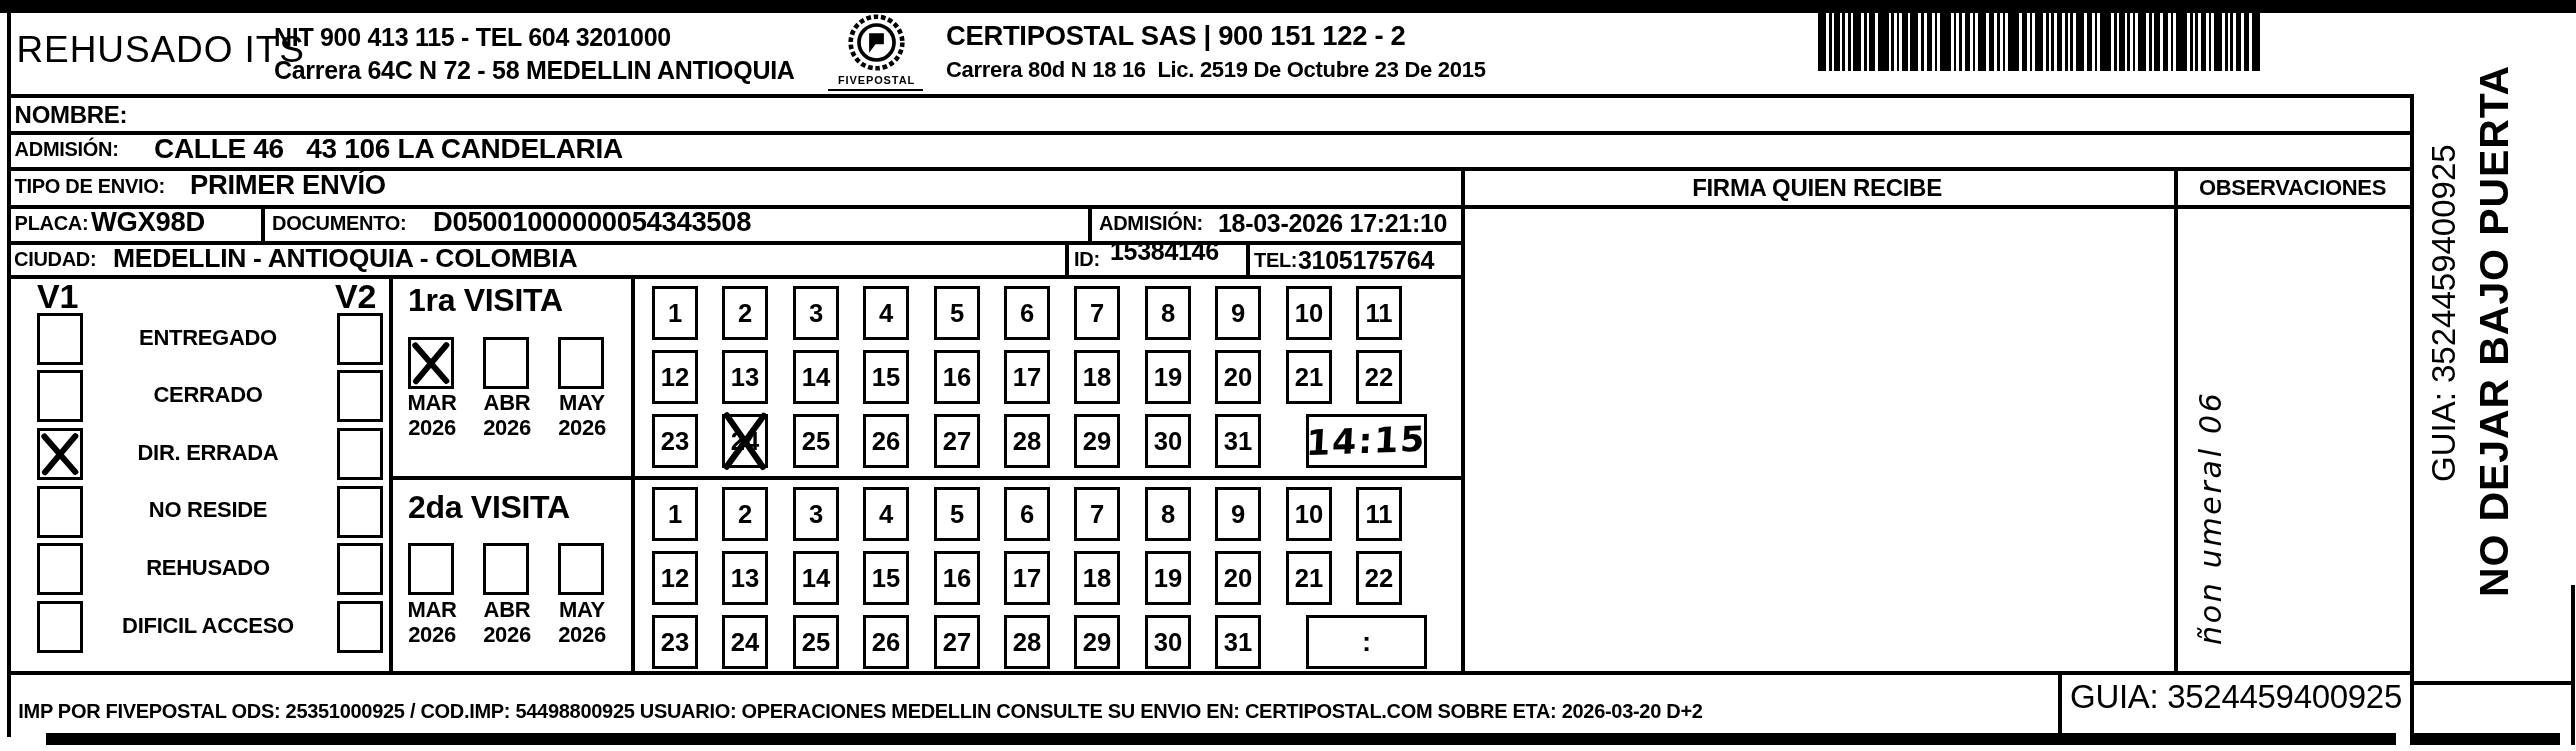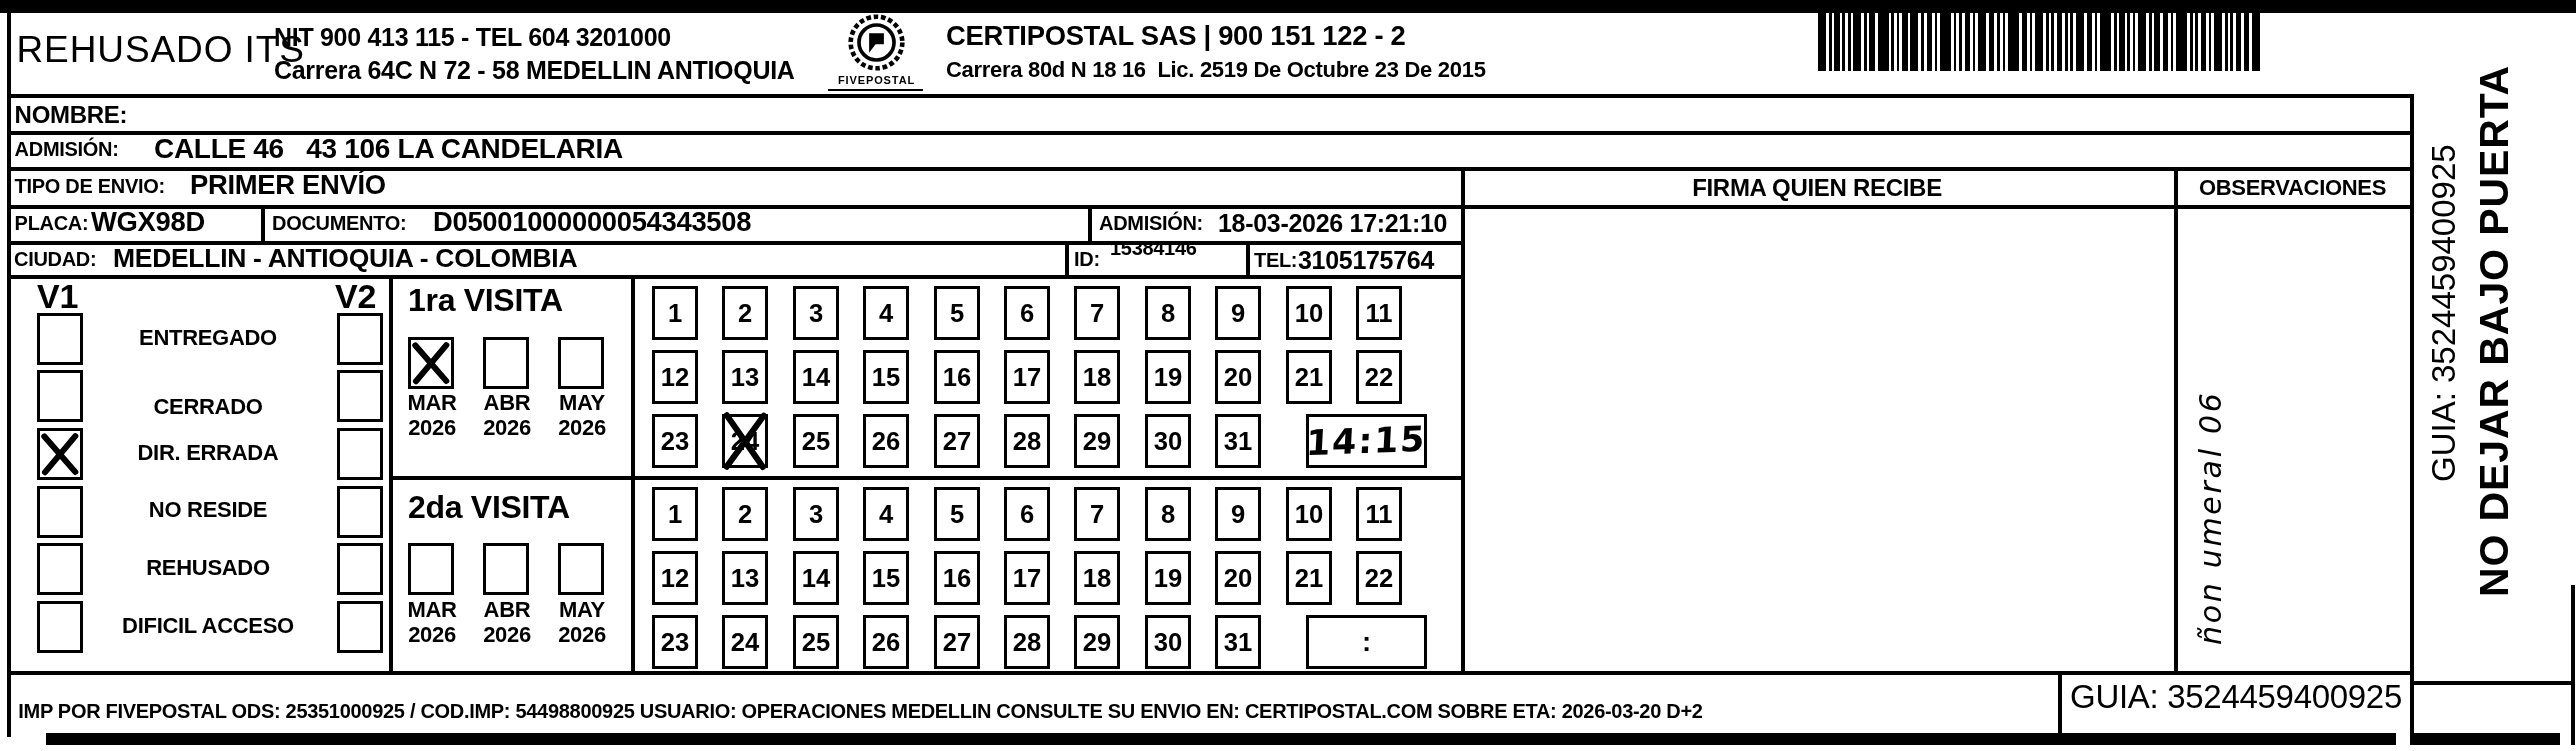--- a/index.html
+++ b/index.html
@@ -116,21 +116,21 @@
   <div class="t" style="left:14.6px;top:213px;font-size:20px">PLACA:</div>
   <div class="t" style="left:91px;top:208px;font-size:27.4px">WGX98D</div>
   <div class="t" style="left:272px;top:213px;font-size:20px">DOCUMENTO:</div>
   <div class="t" style="left:433px;top:208px;font-size:27.4px">D05001000000054343508</div>
   <div class="t" style="left:1099px;top:213px;font-size:20px">ADMISIÓN:</div>
   <div class="t" style="left:1218px;top:210px;font-size:25px">18-03-2026 17:21:10</div>
 
   <div class="t" style="left:14px;top:249px;font-size:20px">CIUDAD:</div>
   <div class="t" style="left:113px;top:245px;font-size:26.5px">MEDELLIN - ANTIOQUIA - COLOMBIA</div>
   <div class="t" style="left:1074px;top:249px;font-size:20px">ID:</div>
-  <div class="t" style="left:1110px;top:238px;font-size:20px">15384146</div>
+  <div class="t" style="left:1110px;top:238px;font-size:25px">15384146</div>
   <div class="t" style="left:1254px;top:250px;font-size:20px">TEL:</div>
   <div class="t" style="left:1298px;top:247px;font-size:25px">3105175764</div>
 
   <div class="t" style="left:1461px;top:175px;width:712px;font-size:24px;text-align:center">FIRMA QUIEN RECIBE</div>
   <div class="t" style="left:2174px;top:176px;width:237px;font-size:22px;text-align:center">OBSERVACIONES</div>
 
   <div class="t" style="left:37px;top:279px;font-size:34px">V1</div>
   <div class="t" style="left:335px;top:279px;font-size:34px">V2</div>
 
   <div class="t" style="left:408px;top:284px;font-size:32px">1ra VISITA</div>
@@ -172,21 +172,21 @@
     <div class="ln" style="left: 631px; top: 275px; width: 3.7px; height: 400px;"></div>
     <div class="ln" style="left: 1461px; top: 167px; width: 3.7px; height: 508px;"></div>
     <div class="ln" style="left: 2174px; top: 167px; width: 3.7px; height: 508px;"></div>
     <div class="ln" style="left: 2410px; top: 94px; width: 3.7px; height: 651px;"></div>
     <div class="ln" style="left: 2058px; top: 671px; width: 3.7px; height: 62px;"></div>
     <div class="ln" style="left: 2571px; top: 585px; width: 3.7px; height: 160px;"></div>
     <div class="cb" style="left: 37px; top: 313px;"></div>
     <div class="t stlbl" style="left: 87px; top: 326px; width: 242px;">ENTREGADO</div>
     <div class="cb" style="left: 337px; top: 313px;"></div>
     <div class="cb" style="left: 37px; top: 370px;"></div>
-    <div class="t stlbl" style="left: 87px; top: 395px; width: 242px;">CERRADO</div>
+    <div class="t stlbl" style="left: 87px; top: 383px; width: 242px;">CERRADO</div>
     <div class="cb" style="left: 337px; top: 370px;"></div>
     <div class="cb checked" style="left: 37px; top: 428px;"></div>
     <div class="t stlbl" style="left: 87px; top: 441px; width: 242px;">DIR. ERRADA</div>
     <div class="cb" style="left: 337px; top: 428px;"></div>
     <div class="cb" style="left: 37px; top: 486px;"></div>
     <div class="t stlbl" style="left: 87px; top: 498px; width: 242px;">NO RESIDE</div>
     <div class="cb" style="left: 337px; top: 486px;"></div>
     <div class="cb" style="left: 37px; top: 543px;"></div>
     <div class="t stlbl" style="left: 87px; top: 556px; width: 242px;">REHUSADO</div>
     <div class="cb" style="left: 337px; top: 543px;"></div>

